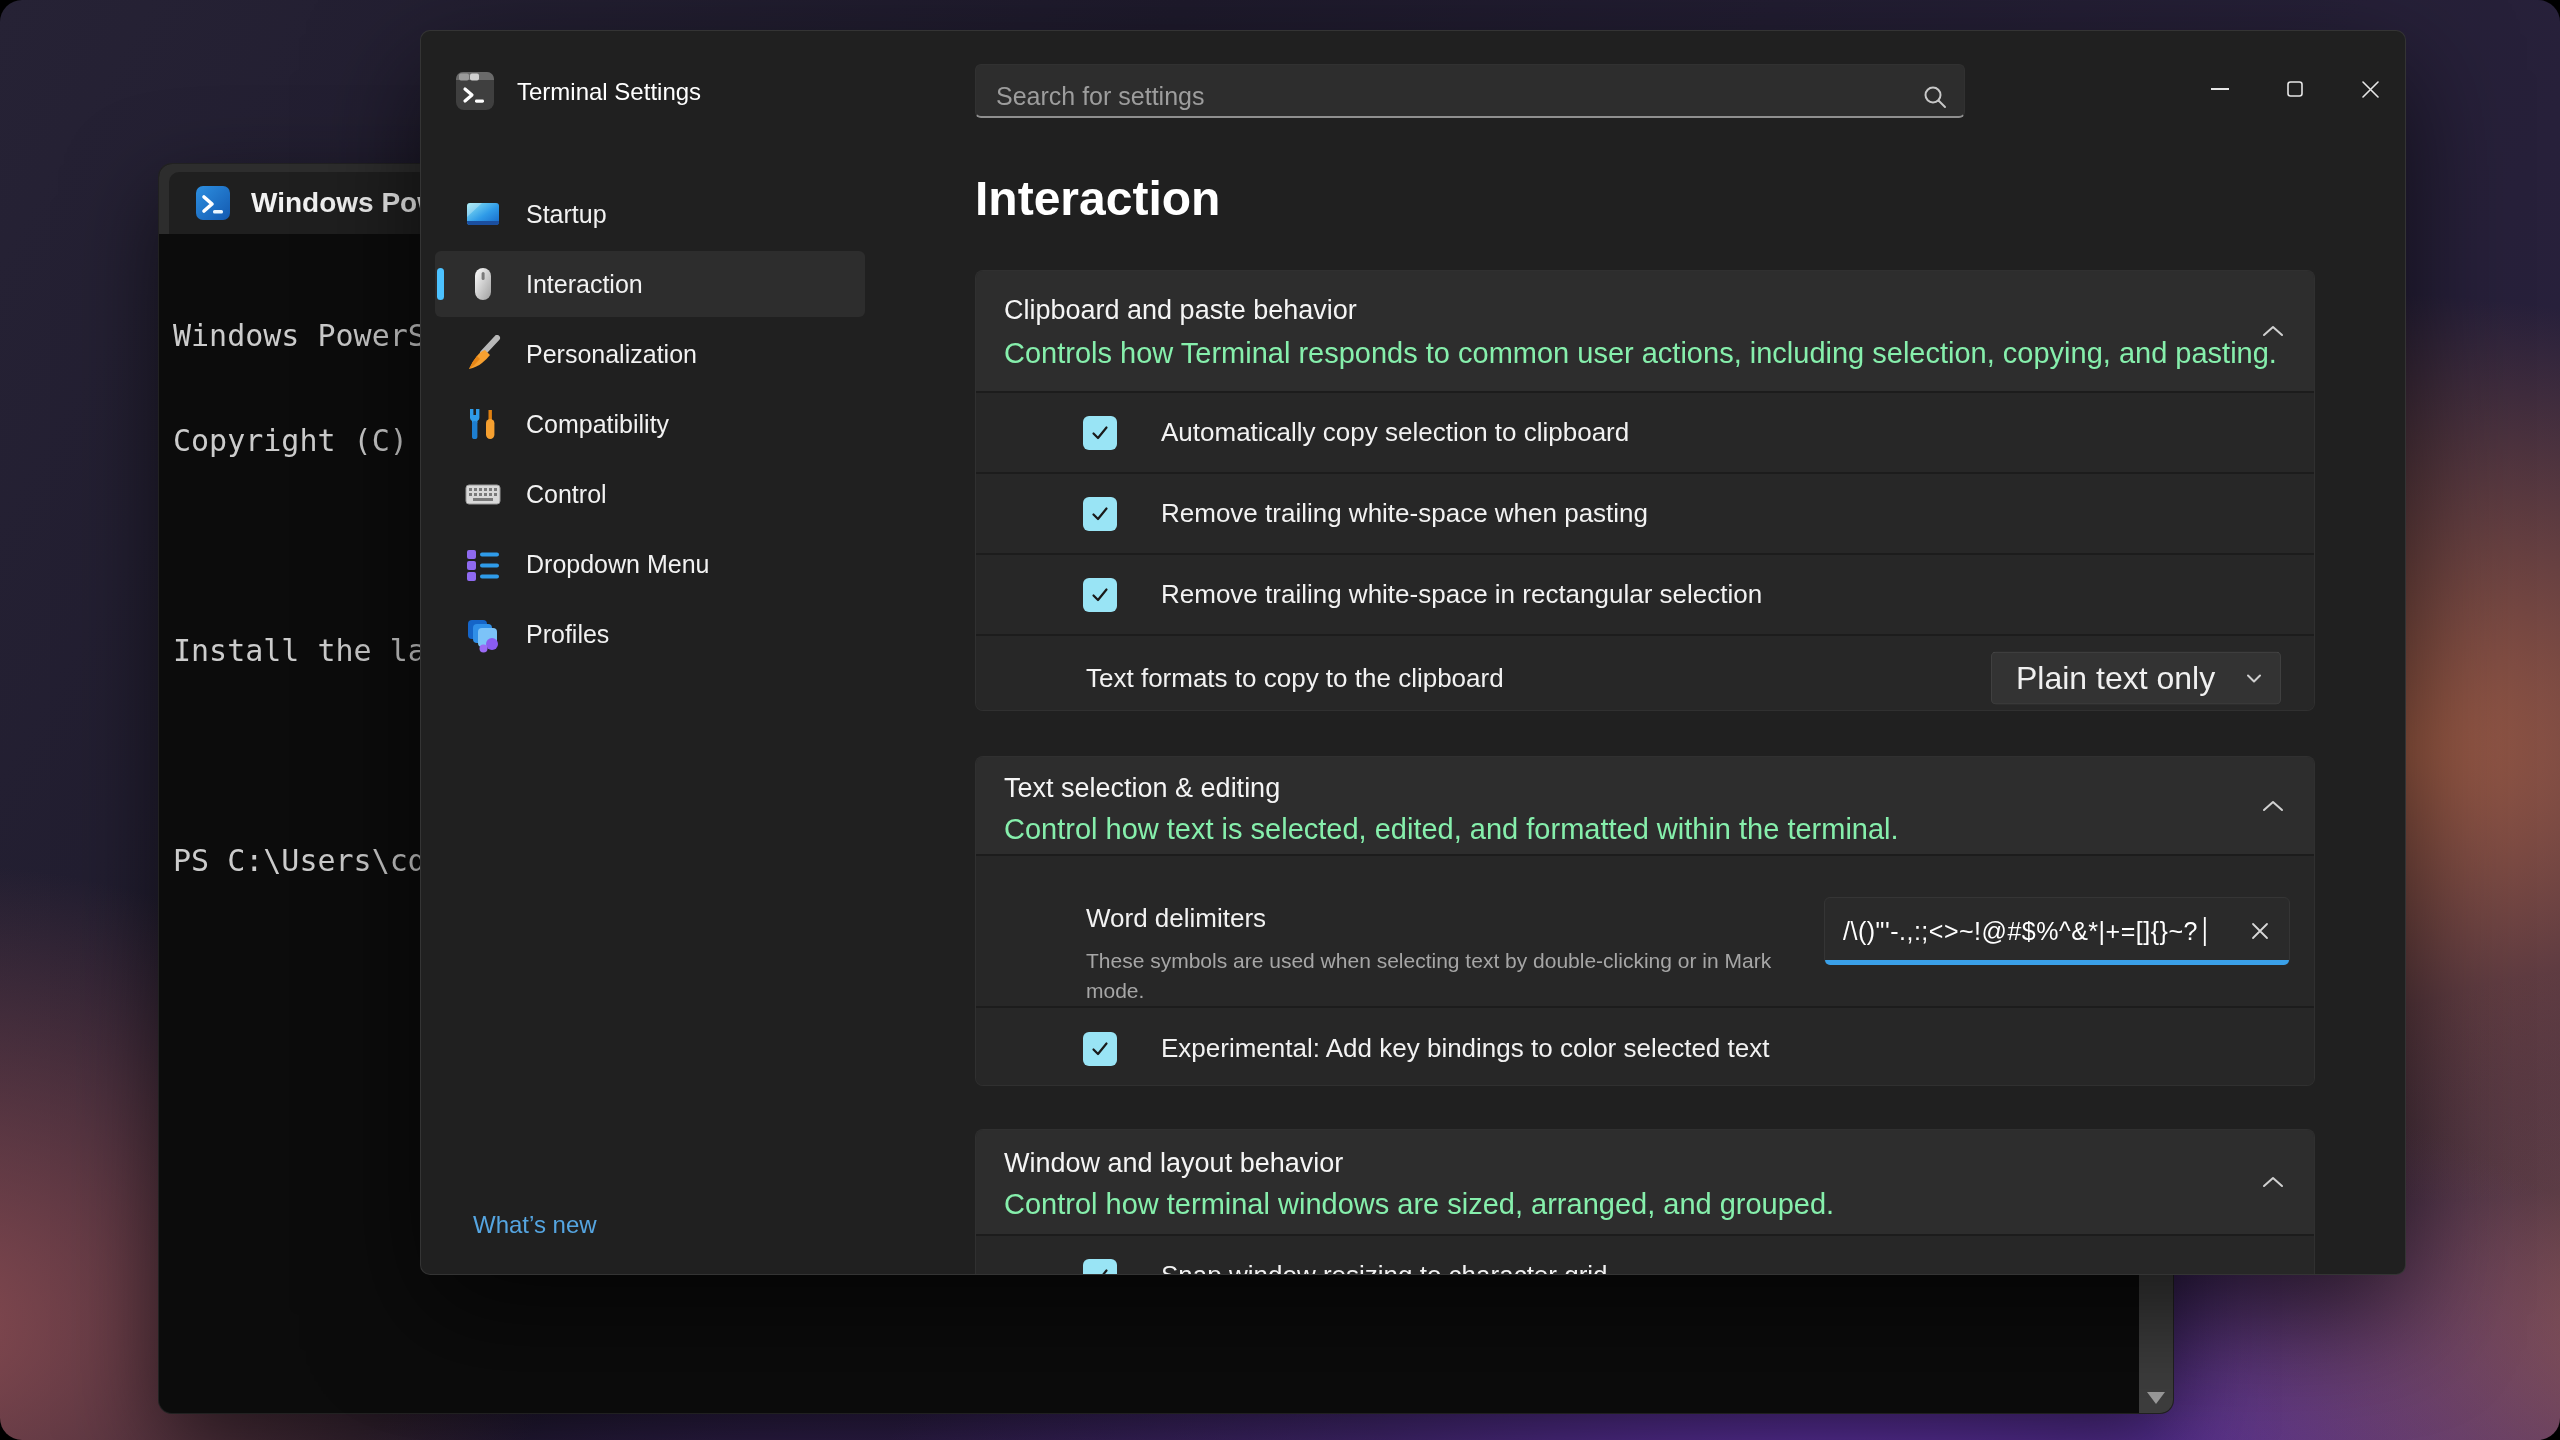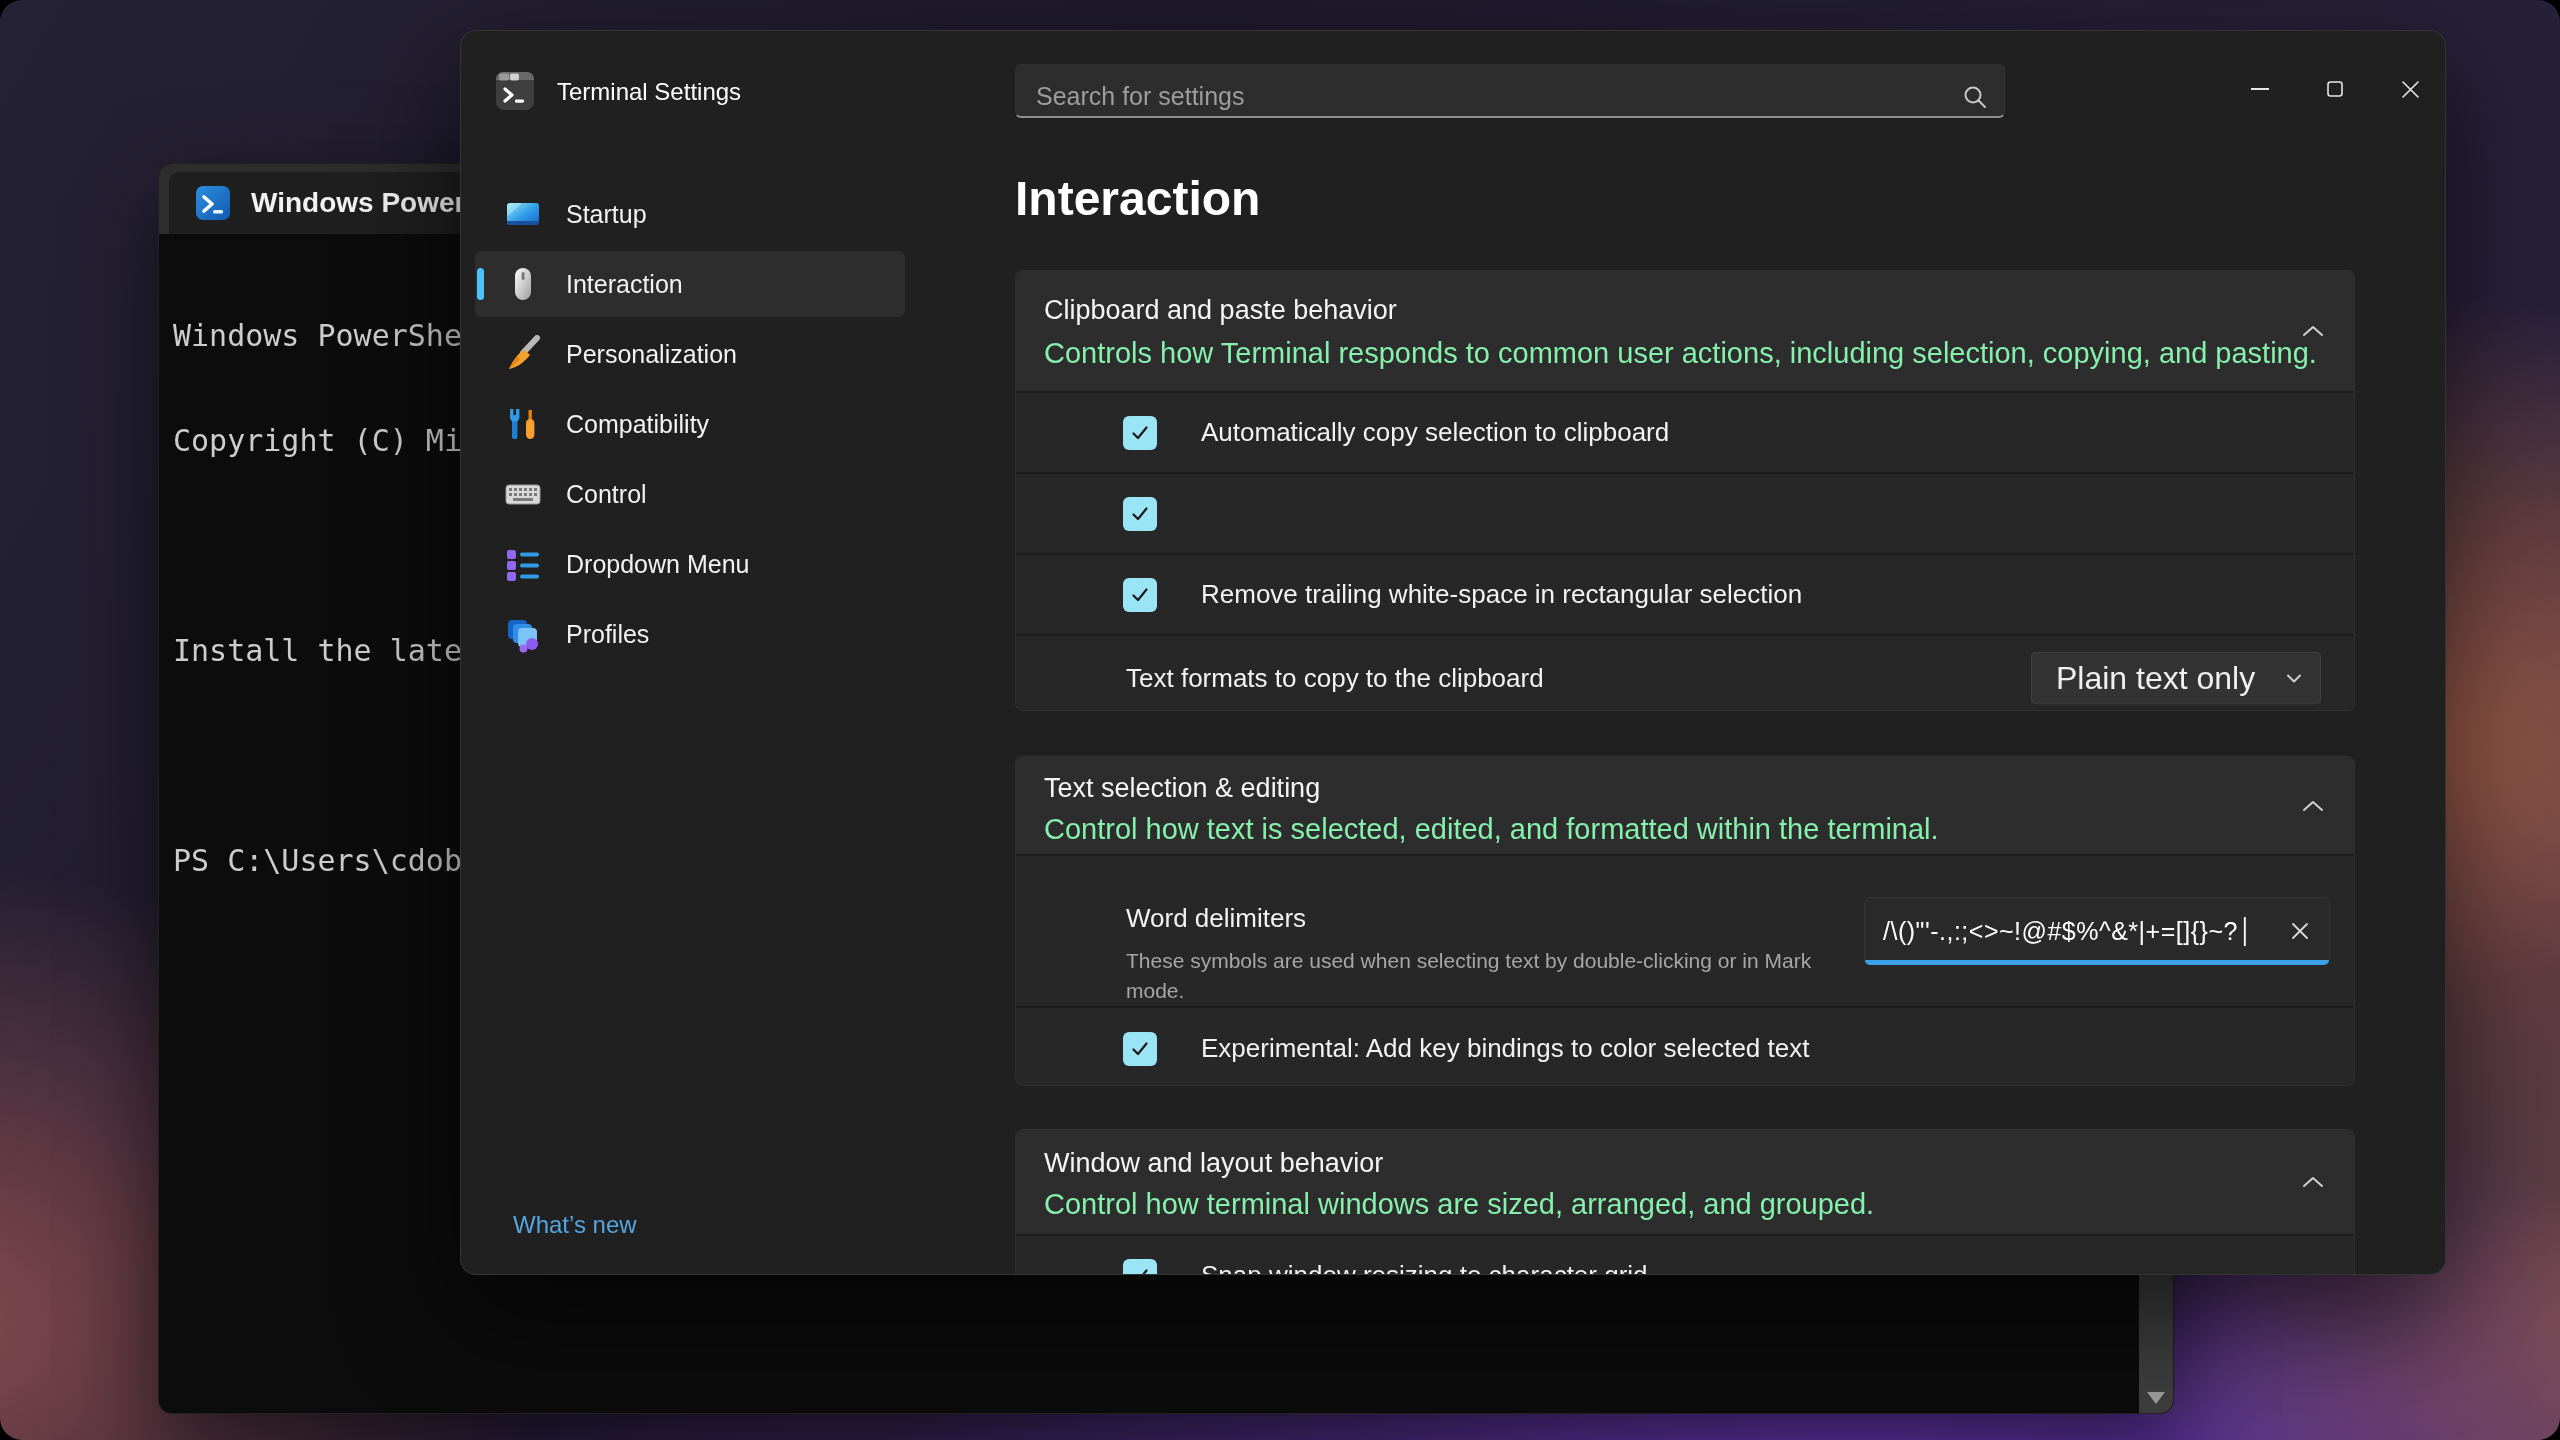--- a/index.html
+++ b/index.html
@@ -22,21 +22,21 @@
     border-radius:10px 10px 0 0;display:flex;align-items:center;overflow:hidden}
   .ps-tab-title{font-weight:700;font-size:28px;color:#f2f2f2;white-space:nowrap;margin-left:20px}
   .ps-body{position:absolute;left:14px;top:84px;right:40px;bottom:4px;font-family:"DejaVu Sans Mono",monospace;
     font-size:30px;color:#cccccc;white-space:pre;overflow:hidden}
   .ps-line{height:35px;line-height:35px}
   .ps-scrollbar{position:absolute;top:70px;right:0;bottom:0;width:34px;background:#3e3e3e}
   .ps-scroll-down{position:absolute;bottom:9px;left:50%;transform:translateX(-50%);width:0;height:0;
     border-left:9px solid transparent;border-right:9px solid transparent;border-top:12px solid #9d9d9d}
 
   
-  .sw{position:absolute;left:460px;top:30px;width:1984px;height:1243px;background:#202020;border-radius:16px;
+  .sw{position:absolute;left:420px;top:30px;width:1984px;height:1243px;background:#202020;border-radius:10px;
     border:1px solid rgba(255,255,255,.09);box-shadow:0 40px 110px rgba(0,0,0,.6);z-index:2;overflow:hidden}
   .sw-appicon{position:absolute;left:34px;top:40px}
   .sw-title{position:absolute;left:96px;top:47px;font-size:24px;color:#fff;white-space:nowrap}
   .sw-btn{position:absolute;top:35px;width:64px;height:46px;display:flex;align-items:center;justify-content:center}
   .sw-btn.min{left:1767px}.sw-btn.max{left:1842px}.sw-btn.close{left:1917px}
 
   .sw-search{position:absolute;left:554px;top:33px;width:990px;height:54px;background:#2d2d2d;
     border:1px solid #313131;border-bottom:2px solid #8f8f8f;border-radius:6px;box-sizing:border-box;
     display:flex;align-items:center;padding:12px 16px 0 20px}
   .sw-search-ph{flex:1;font-size:25px;color:#9d9d9d;white-space:nowrap}
@@ -290,20 +290,21 @@
               </svg>
           </div>
           <span class="row-label">Automatically copy selection to clipboard</span>
         </div>
         <div class="row row-cb">
           <div class="checkbox">
             <svg width="18" height="16" viewBox="0 0 18 16">
               <path d="M2.5 8.5 L7 13 L15.5 2.5" stroke="#1a1a1a" stroke-width="2.2" fill="none" stroke-linecap="round" stroke-linejoin="round"></path>
               </svg>
           </div>
+          <span class="row-label">Remove trailing white-space when pasting</span>
         </div>
         <div class="row row-cb">
           <div class="checkbox">
             <svg width="18" height="16" viewBox="0 0 18 16">
               <path d="M2.5 8.5 L7 13 L15.5 2.5" stroke="#1a1a1a" stroke-width="2.2" fill="none" stroke-linecap="round" stroke-linejoin="round"></path>
               </svg>
           </div>
           <span class="row-label">Remove trailing white-space in rectangular selection</span>
         </div>
         <div class="row row-setting">

